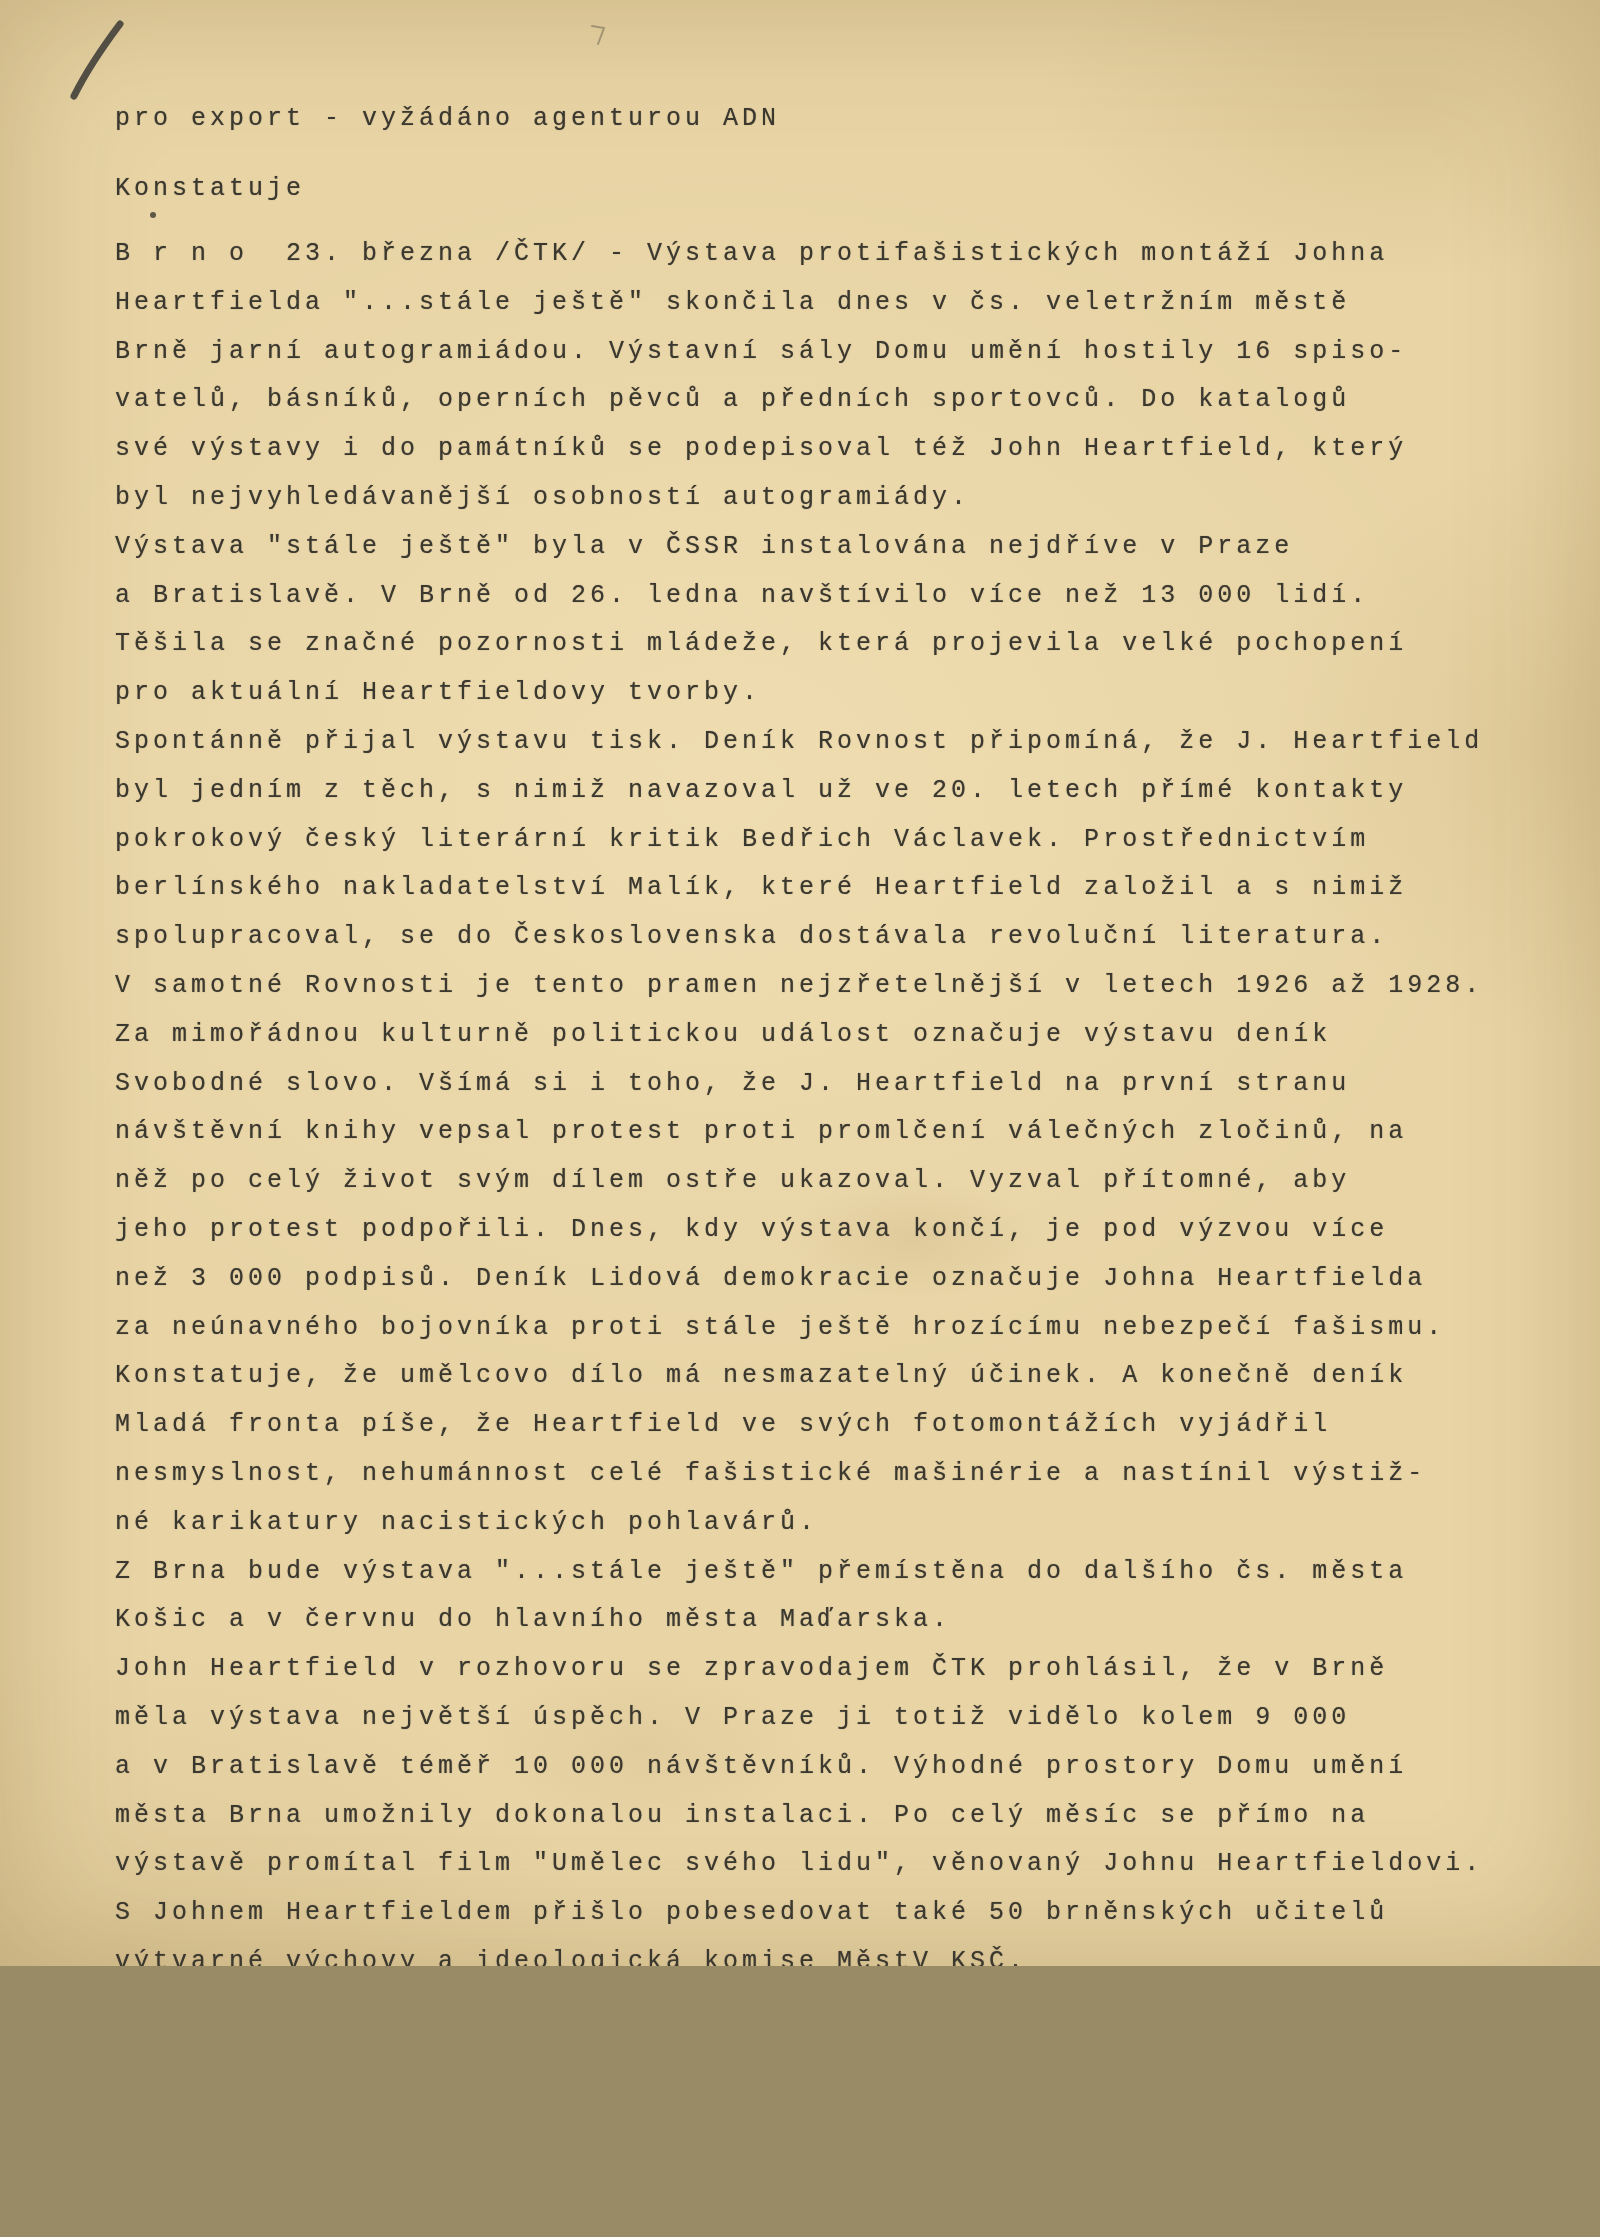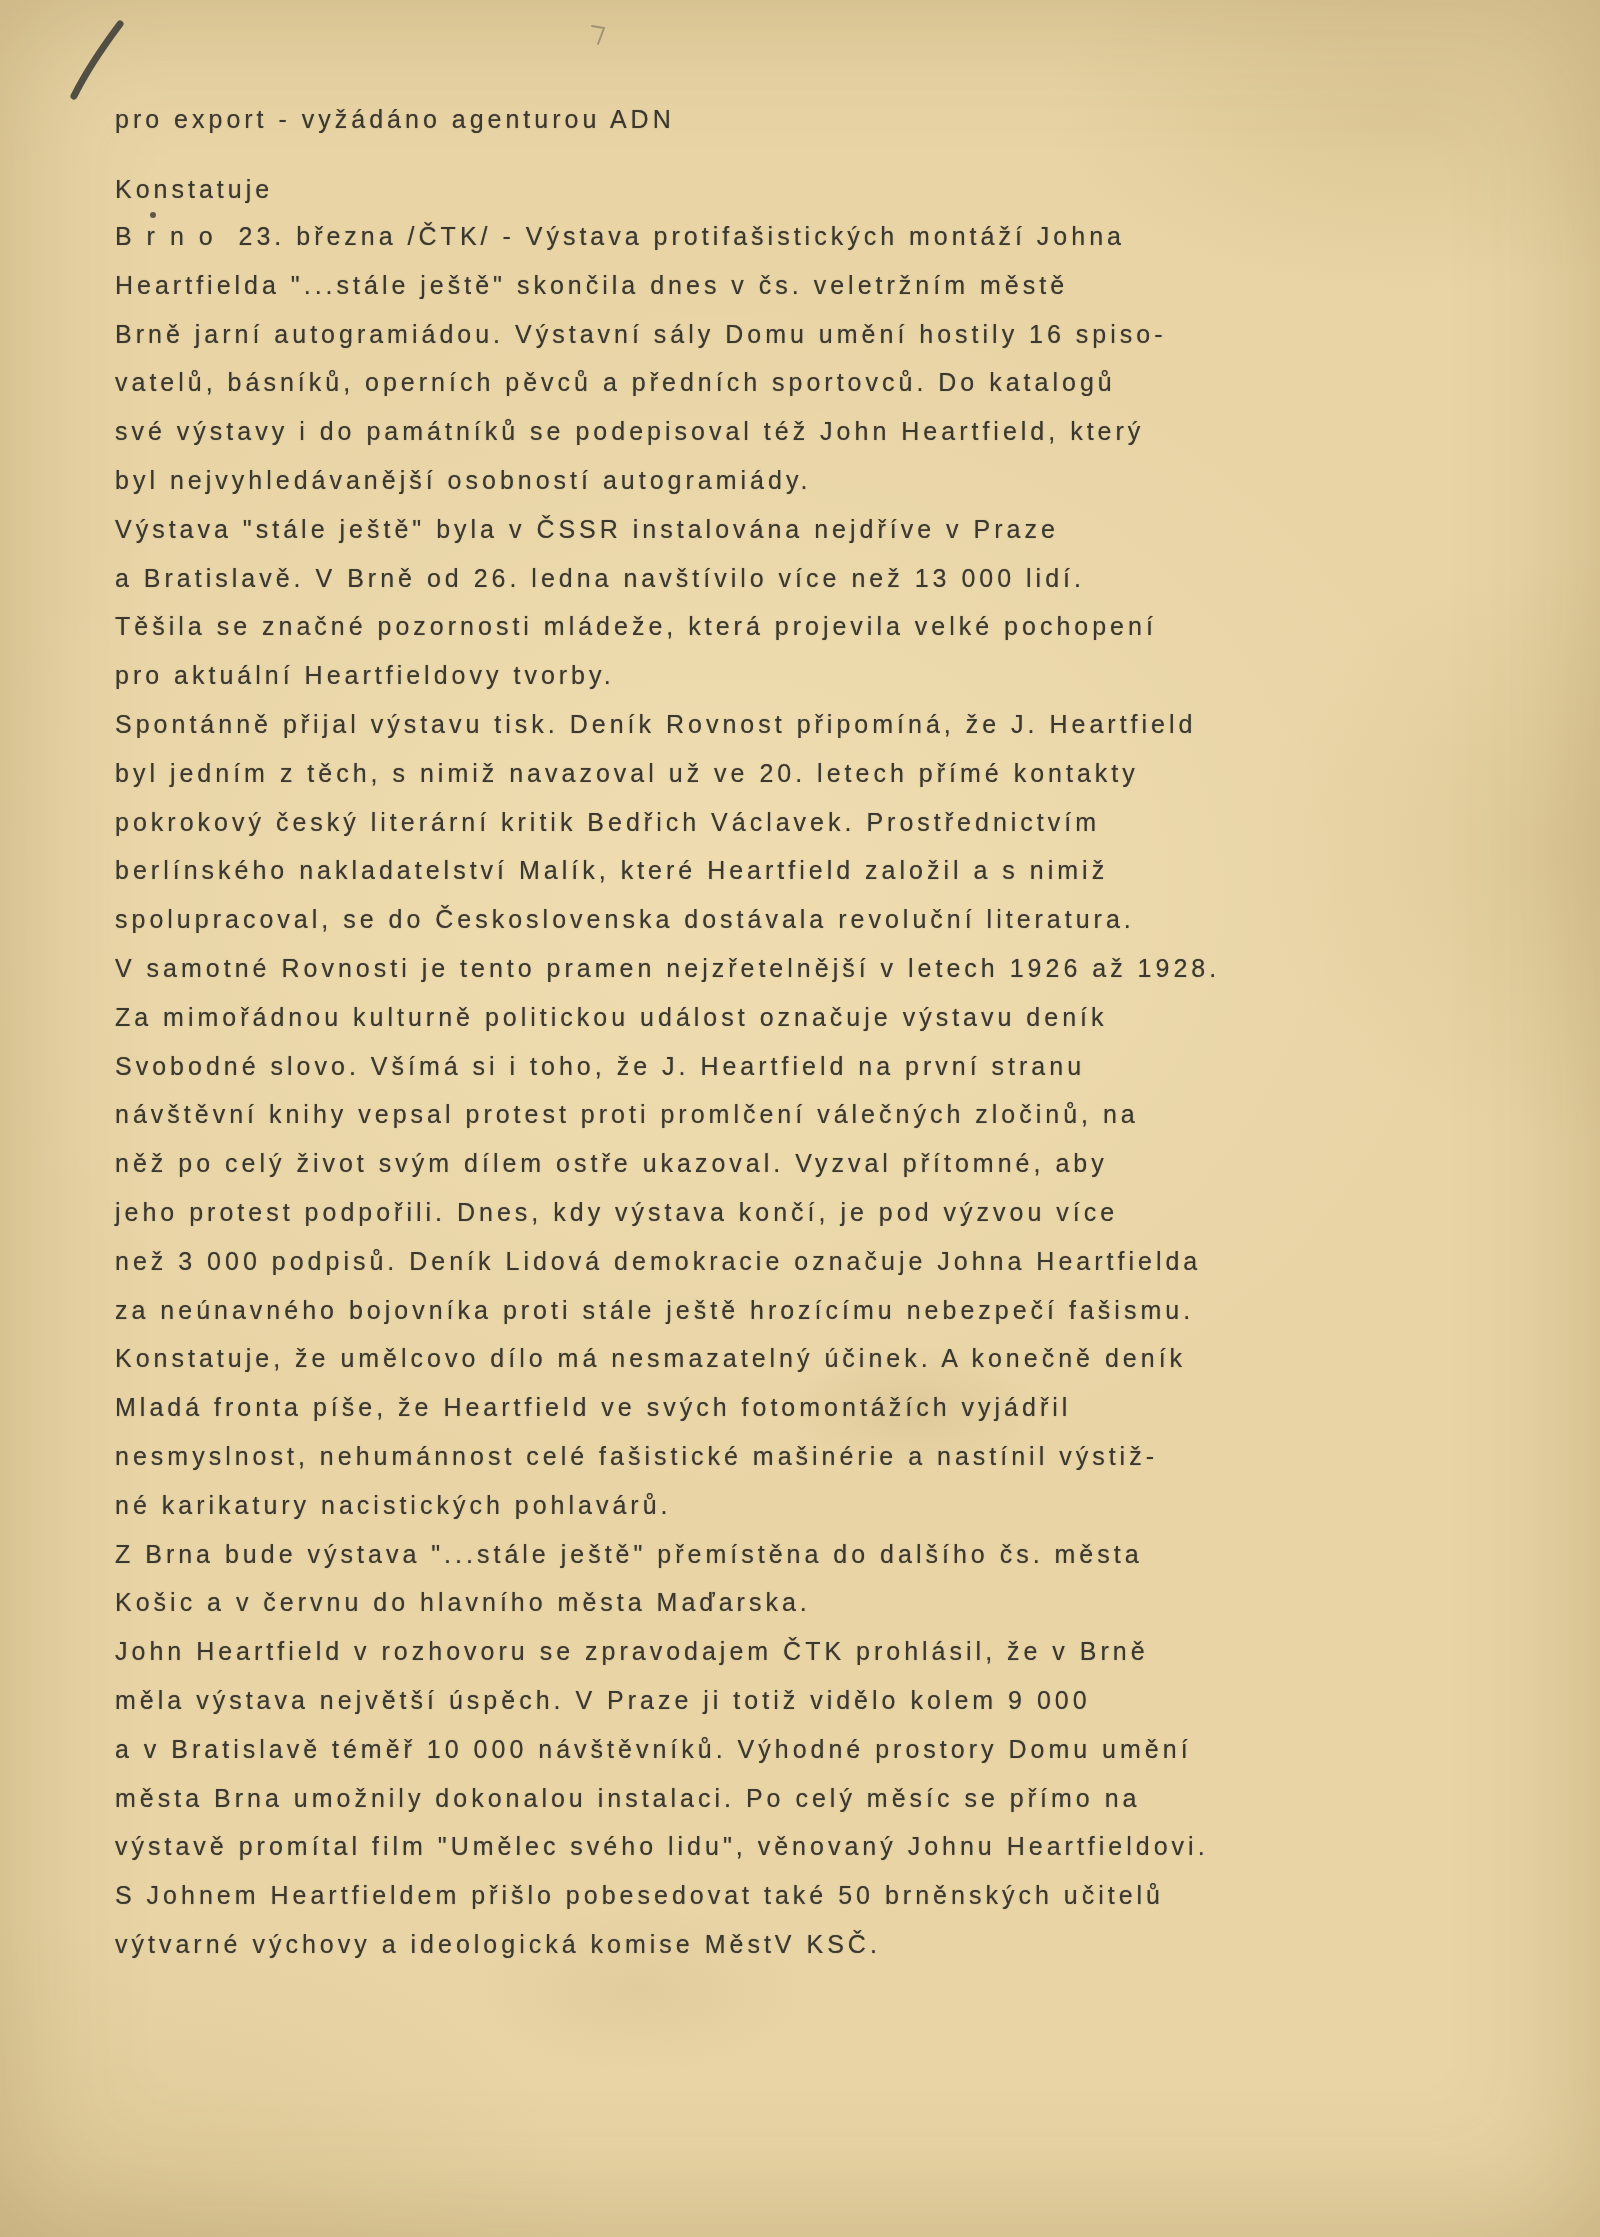--- a/index.html
+++ b/index.html
@@ -3,45 +3,45 @@
 <meta charset="utf-8">
 <style>
   html, body {
     margin: 0;
     padding: 0;
     background: #9a8b67;
   }
   .page {
     position: relative;
     width: 1600px;
-    height: 2237px;
+    height: 1966px;
     overflow: hidden;
     background-color: #e8d4a5;
     background-image:
       radial-gradient(ellipse 520px 260px at 88% 5%,  rgba(150,118,58,0.14), transparent 70%),
       radial-gradient(ellipse 420px 420px at 97% 38%, rgba(150,118,58,0.10), transparent 70%),
       radial-gradient(ellipse 650px 420px at 8% 99%,  rgba(140,108,50,0.10), transparent 72%),
       radial-gradient(ellipse 180px 90px  at 57% 63%, rgba(130,100,45,0.10), transparent 70%),
       radial-gradient(ellipse 240px 120px at 40% 89%, rgba(130,100,45,0.07), transparent 70%),
       radial-gradient(ellipse 1000px 800px at 45% 40%, rgba(255,242,205,0.30), transparent 78%);
     box-shadow: inset 0 0 140px rgba(120,90,40,0.30);
-    font-family: Liberation Sans, sans-serif;
+    font-family: Liberation Mono, monospace;
     color: #3b382f;
   }
   .typed {
     position: absolute;
     left: 115px;
     font-size: 25px;
     letter-spacing: 4px;
     white-space: pre;
     text-shadow: 0 0 1px rgba(58,54,45,0.55);
   }
   .header-line { top: 103px; line-height: 32px; }
   .doc-title   { top: 173px; line-height: 32px; }
-  .body-text   { top: 212px; }
+  .body-text   { top: 230px; }
   .body-text .line {
     height: 48.8px;
     line-height: 48.8px;
     white-space: pre;
   }
   .pen-mark, .stray-mark {
     position: absolute;
     pointer-events: none;
   }
   .pen-mark  { left: 58px;  top: 12px; }

